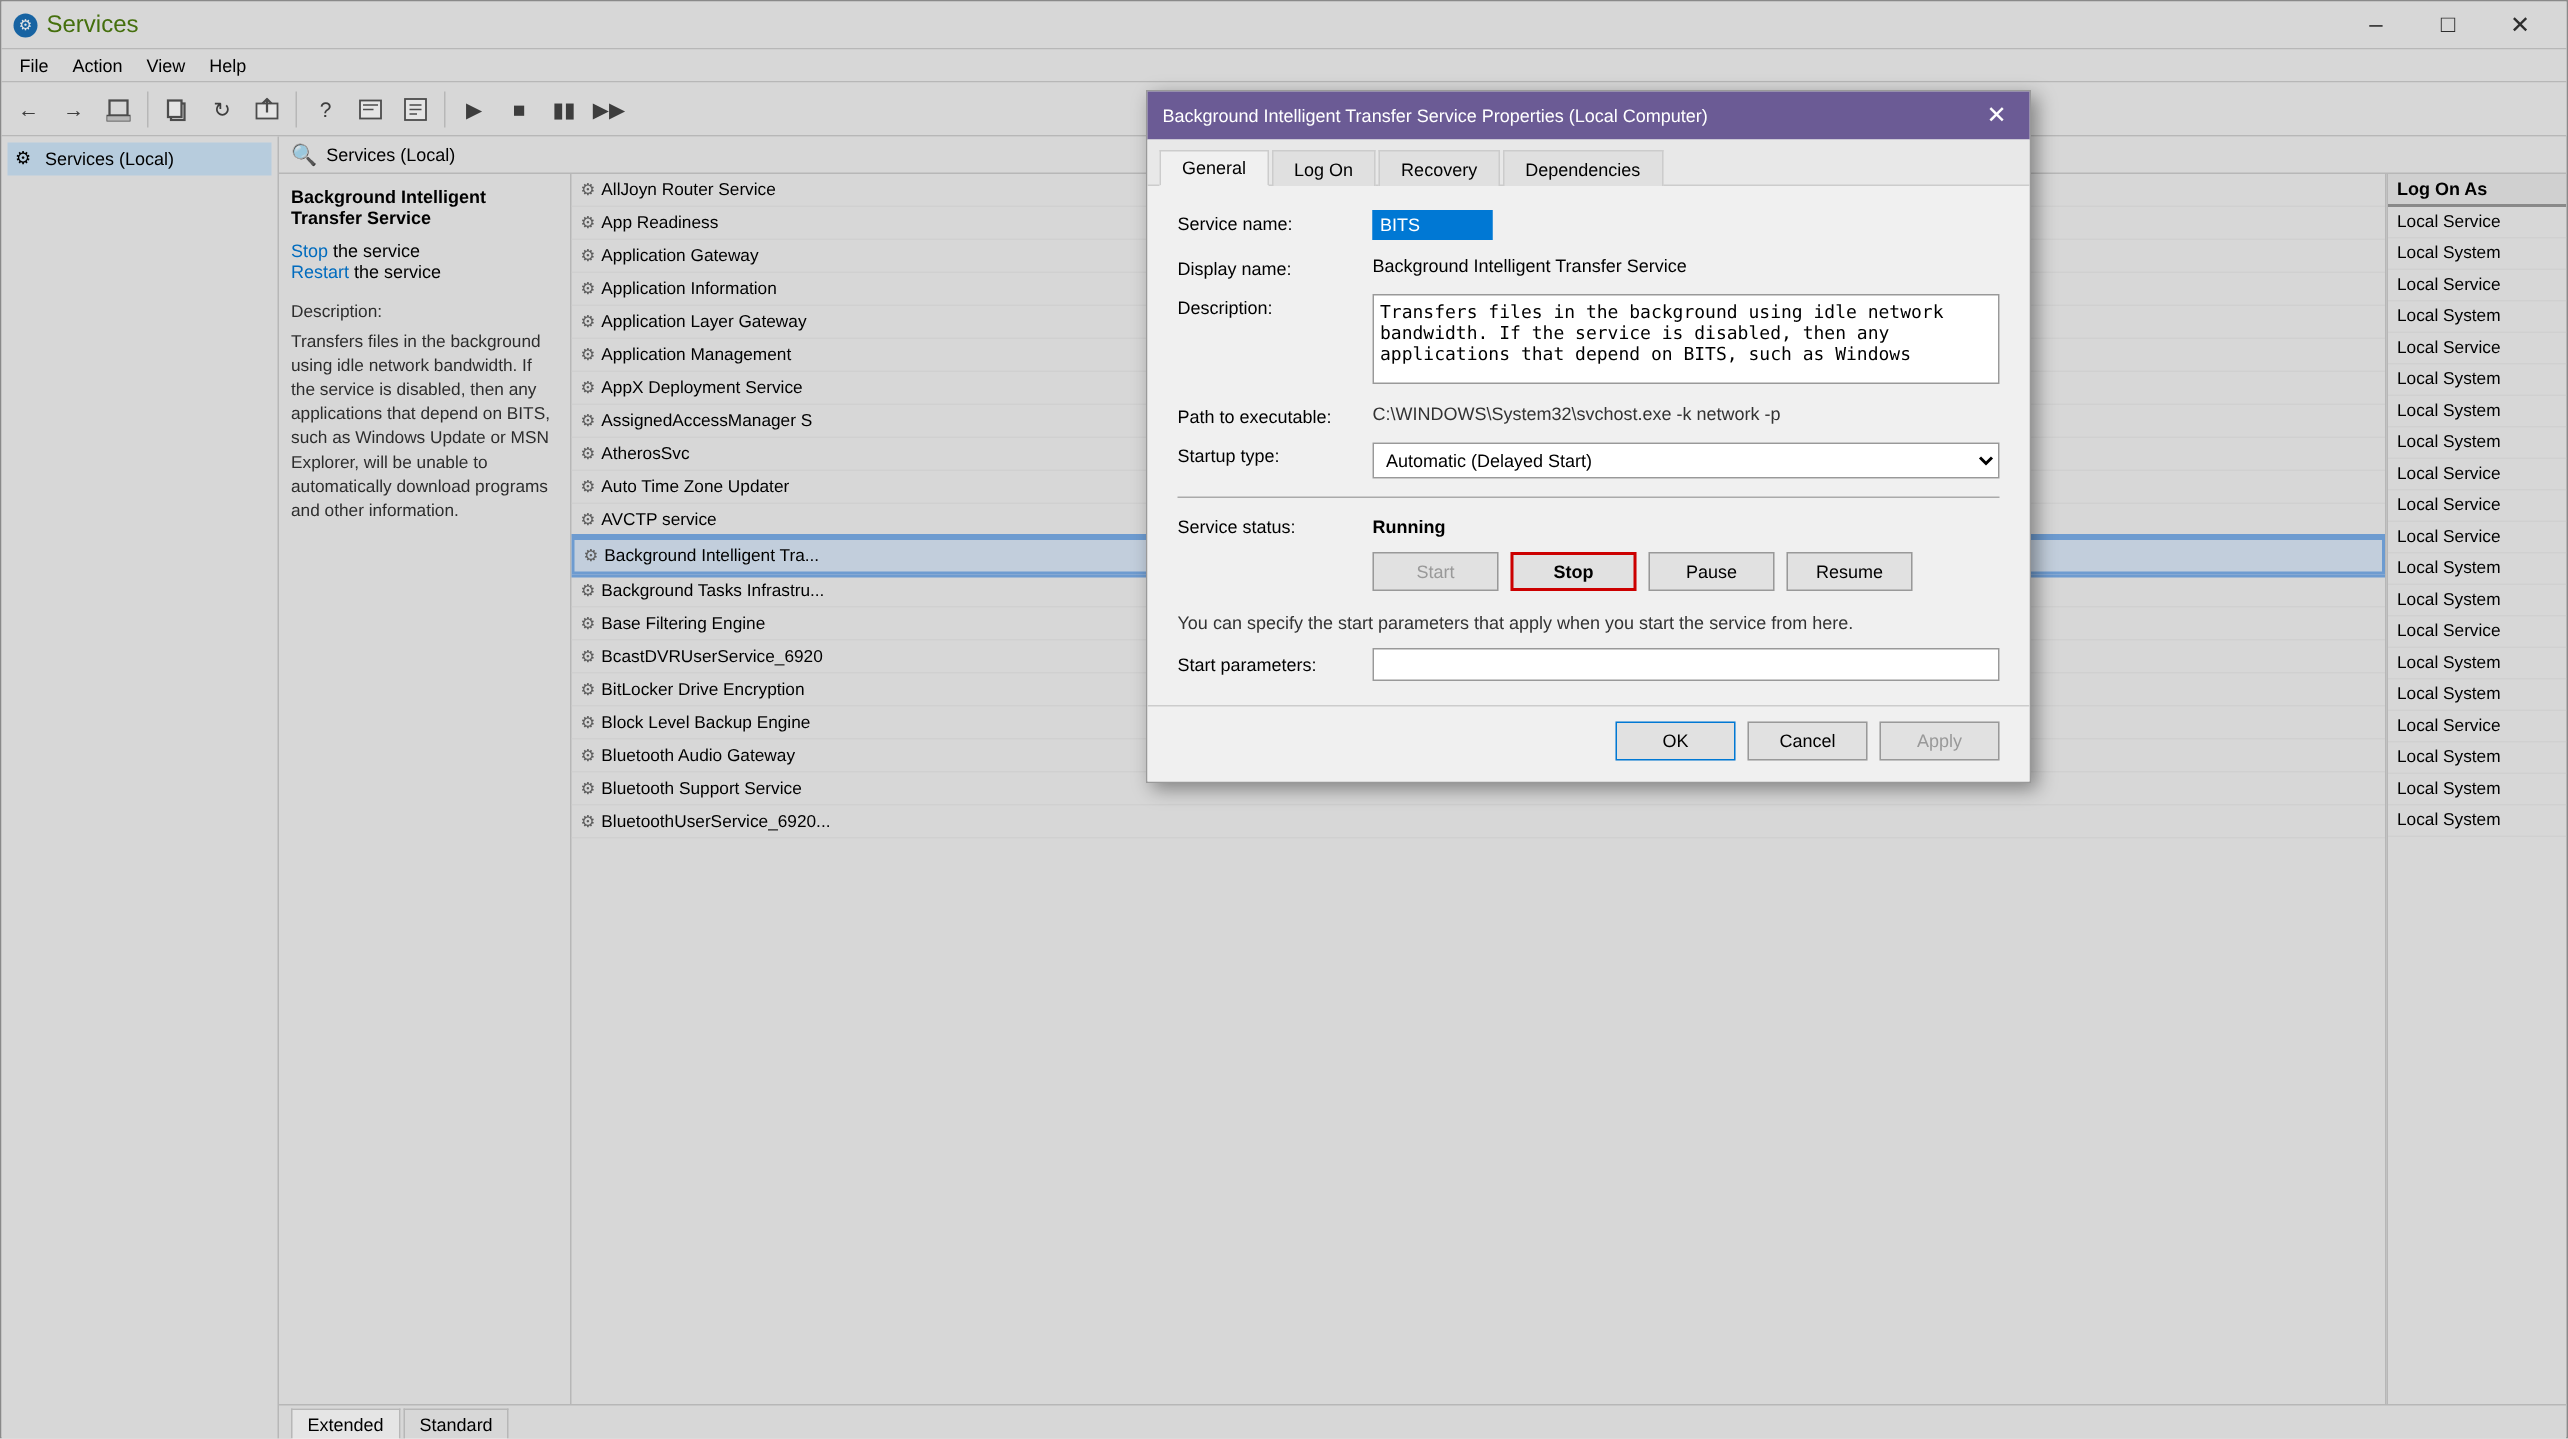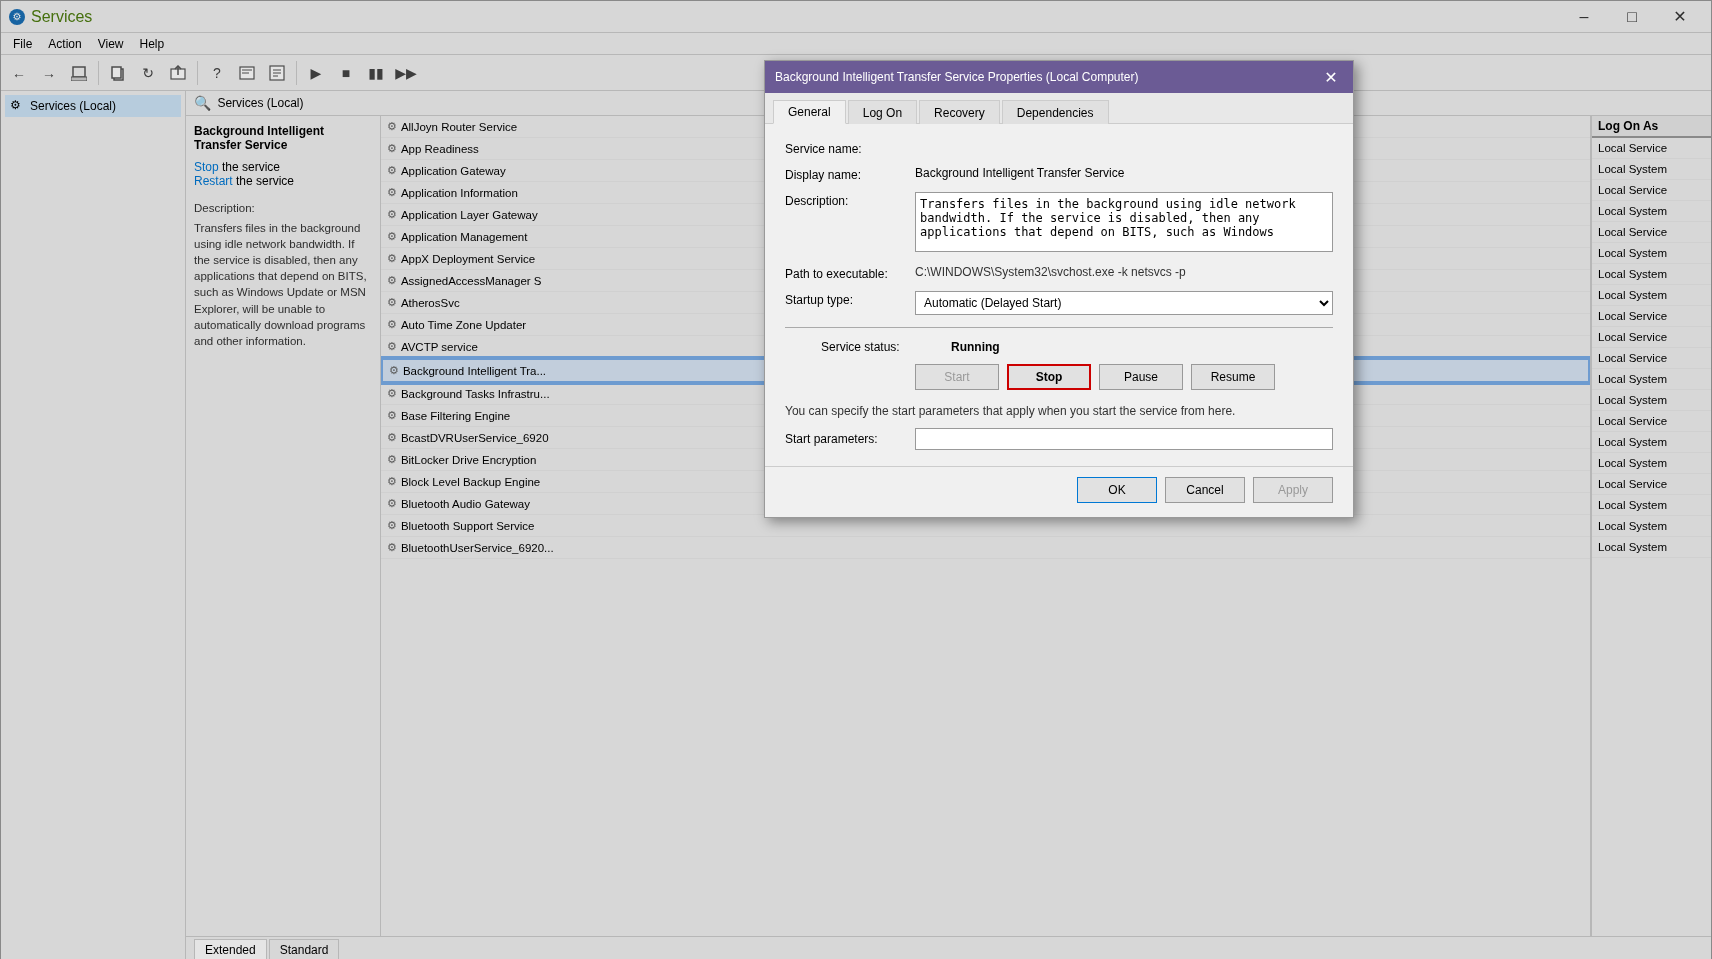--- a/index.html
+++ b/index.html
@@ -401,21 +401,20 @@
     }
 
     .status-row {
       display: flex;
       align-items: center;
       margin-bottom: 10px;
     }
     .status-label {
       width: 130px;
       font-size: 12px;
-      margin-left: 36px;
     }
     .status-value {
       font-size: 12px;
       font-weight: bold;
     }
 
     .service-buttons {
       display: flex;
       gap: 8px;
       margin-bottom: 14px;
@@ -771,40 +770,43 @@
     <button class="dialog-tab active">General</button>
     <button class="dialog-tab">Log On</button>
     <button class="dialog-tab">Recovery</button>
     <button class="dialog-tab">Dependencies</button>
   </div>
 
   <div class="dialog-body">
 
     <div class="field-row">
       <span class="field-label">Service name:</span>
+      <div class="field-value">
+        <input class="field-input selected-text" type="text" value="BITS" style="width: 80px; background: rgb(0, 120, 212); color: white; border: 1px solid rgb(0, 120, 212);">
+      </div>
     </div>
 
     <div class="field-row">
       <span class="field-label">Display name:</span>
       <div class="field-value">
         <span>Background Intelligent Transfer Service</span>
       </div>
     </div>
 
     <div class="field-row">
       <span class="field-label">Description:</span>
       <div class="desc-wrapper">
         <textarea class="field-textarea" readonly="" style="">Transfers files in the background using idle network bandwidth. If the service is disabled, then any applications that depend on BITS, such as Windows</textarea>
       </div>
     </div>
 
     <div class="field-row">
       <span class="field-label">Path to executable:</span>
       <div class="field-value">
-        <span class="path-text">C:\WINDOWS\System32\svchost.exe -k netsvcs -p</span>
+        <span class="path-text">C:\WINDOWS\System32\svchost.exe -k network -p</span>
       </div>
     </div>
 
     <div class="field-row">
       <span class="field-label">Startup type:</span>
       <div class="field-value">
         <select class="field-select">
           <option>Automatic (Delayed Start)</option>
           <option>Automatic</option>
           <option>Manual</option>

